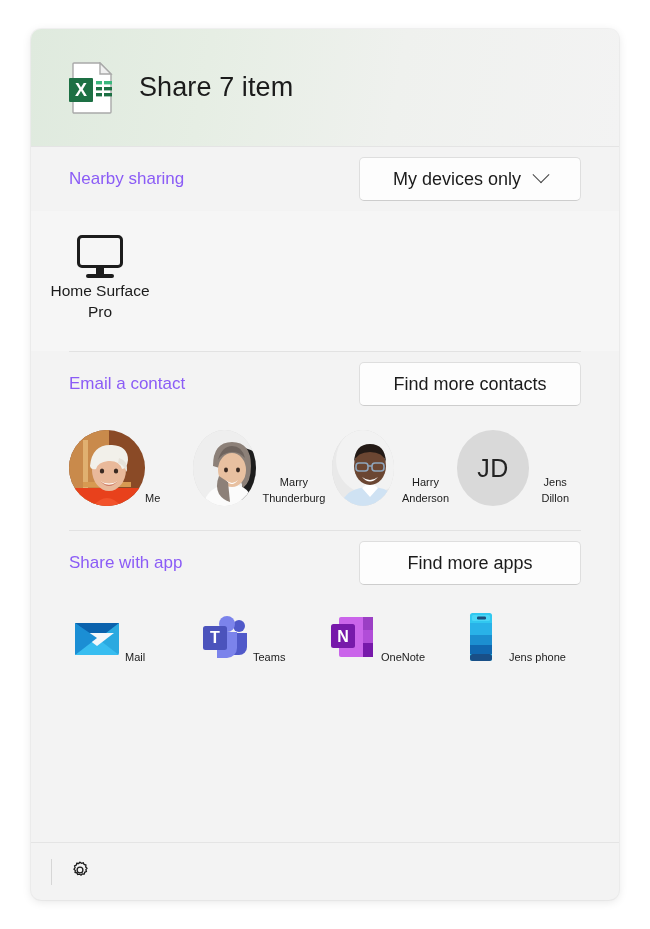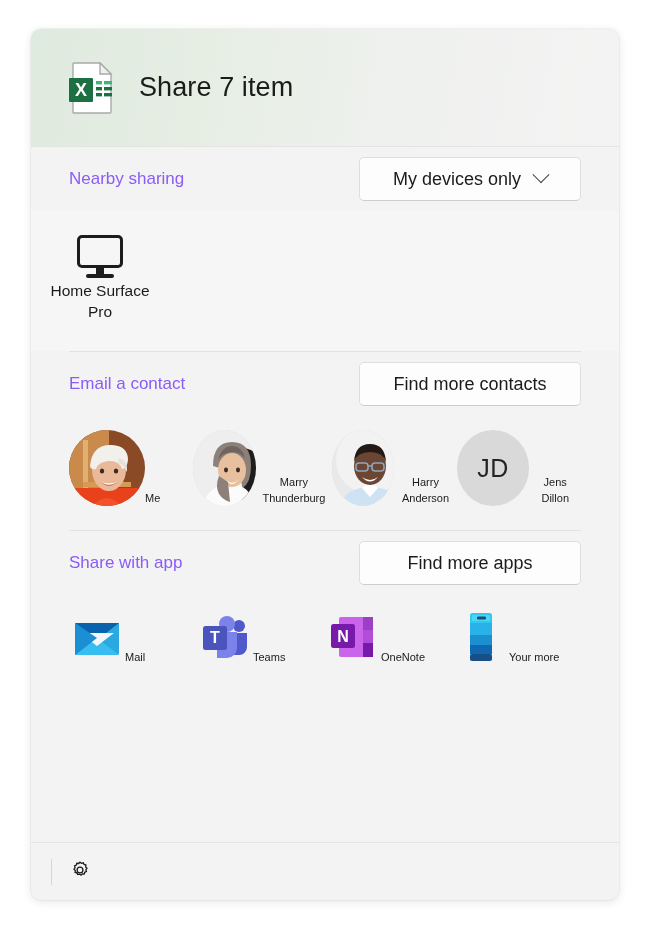--- a/index.html
+++ b/index.html
@@ -400,21 +400,21 @@
           <svg width="56" height="56" viewBox="0 0 56 56">
             <rect x="17" y="4" width="22" height="48" rx="2.5" fill="#31c8f0"></rect>
             <rect x="17" y="14" width="22" height="12" fill="#29b2e8"></rect>
             <rect x="17" y="26" width="22" height="10" fill="#1c8fd0"></rect>
             <rect x="17" y="36" width="22" height="9" fill="#1168b0"></rect>
             <rect x="17" y="45" width="22" height="7" rx="2.5" fill="#194f87"></rect>
             <rect x="19" y="6" width="18" height="6" rx="1.5" fill="#4bd6f6"></rect>
             <rect x="24" y="7.5" width="9" height="3" rx="1.2" fill="#1b4d7a"></rect>
           </svg>
         </div>
-        <div class="cell-label">Your more</div>
+        <div class="cell-label">Jens phone</div>
       </div>
 
     </div>
   </div>
 
   <div class="card-footer">
     <div class="footer-sep"></div>
     <div class="footer-link">
       <span>
         <svg width="20" height="20" viewBox="0 0 20 20">

